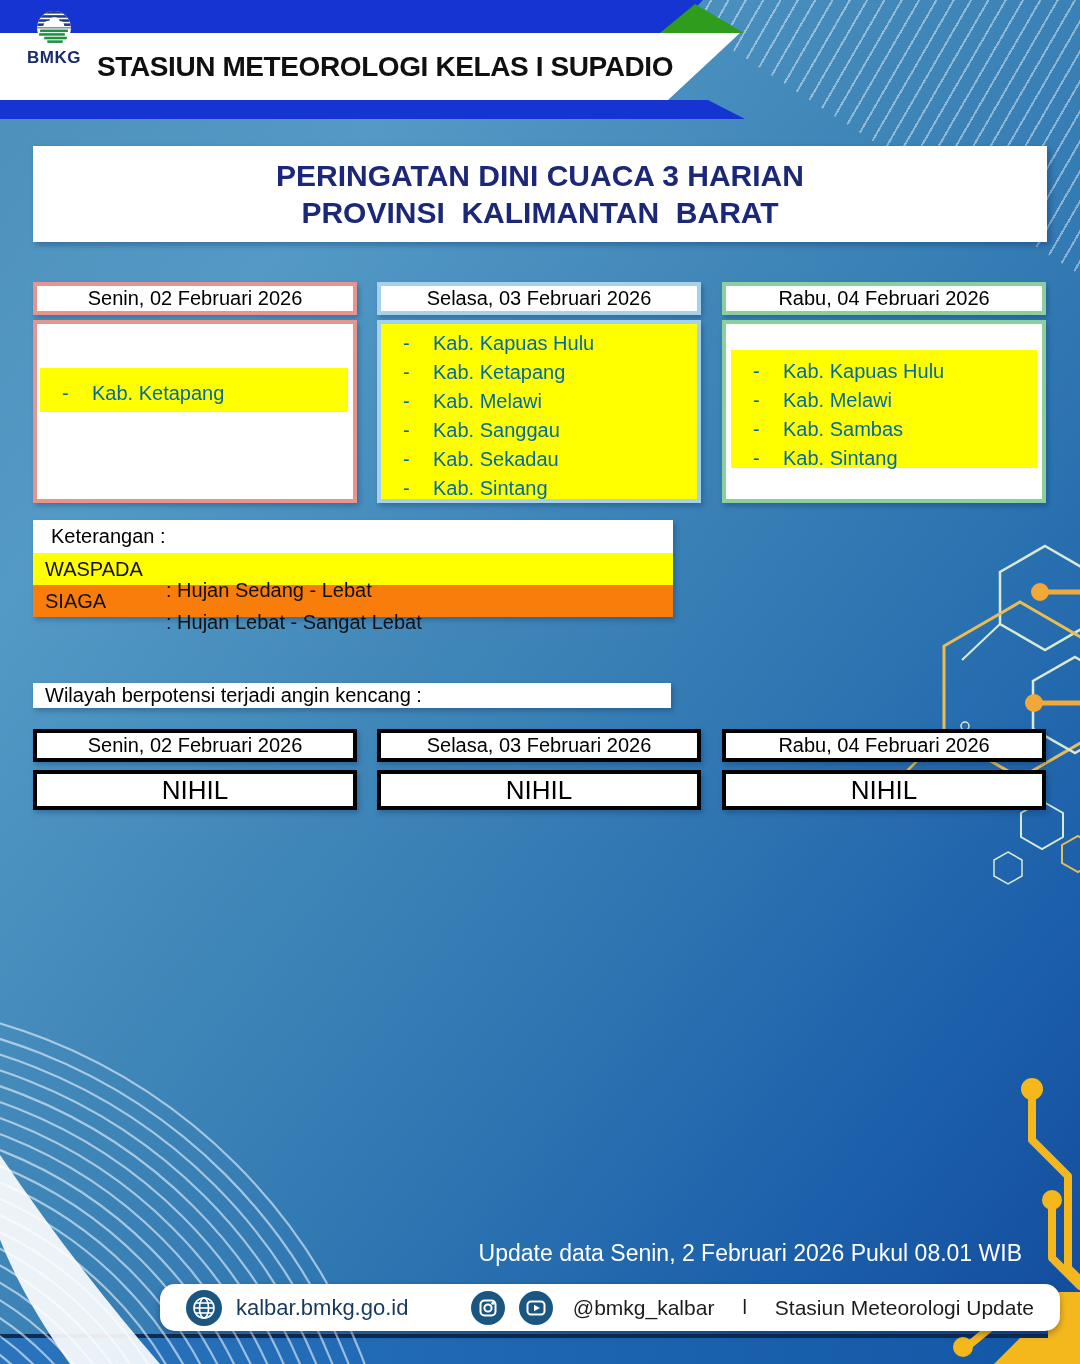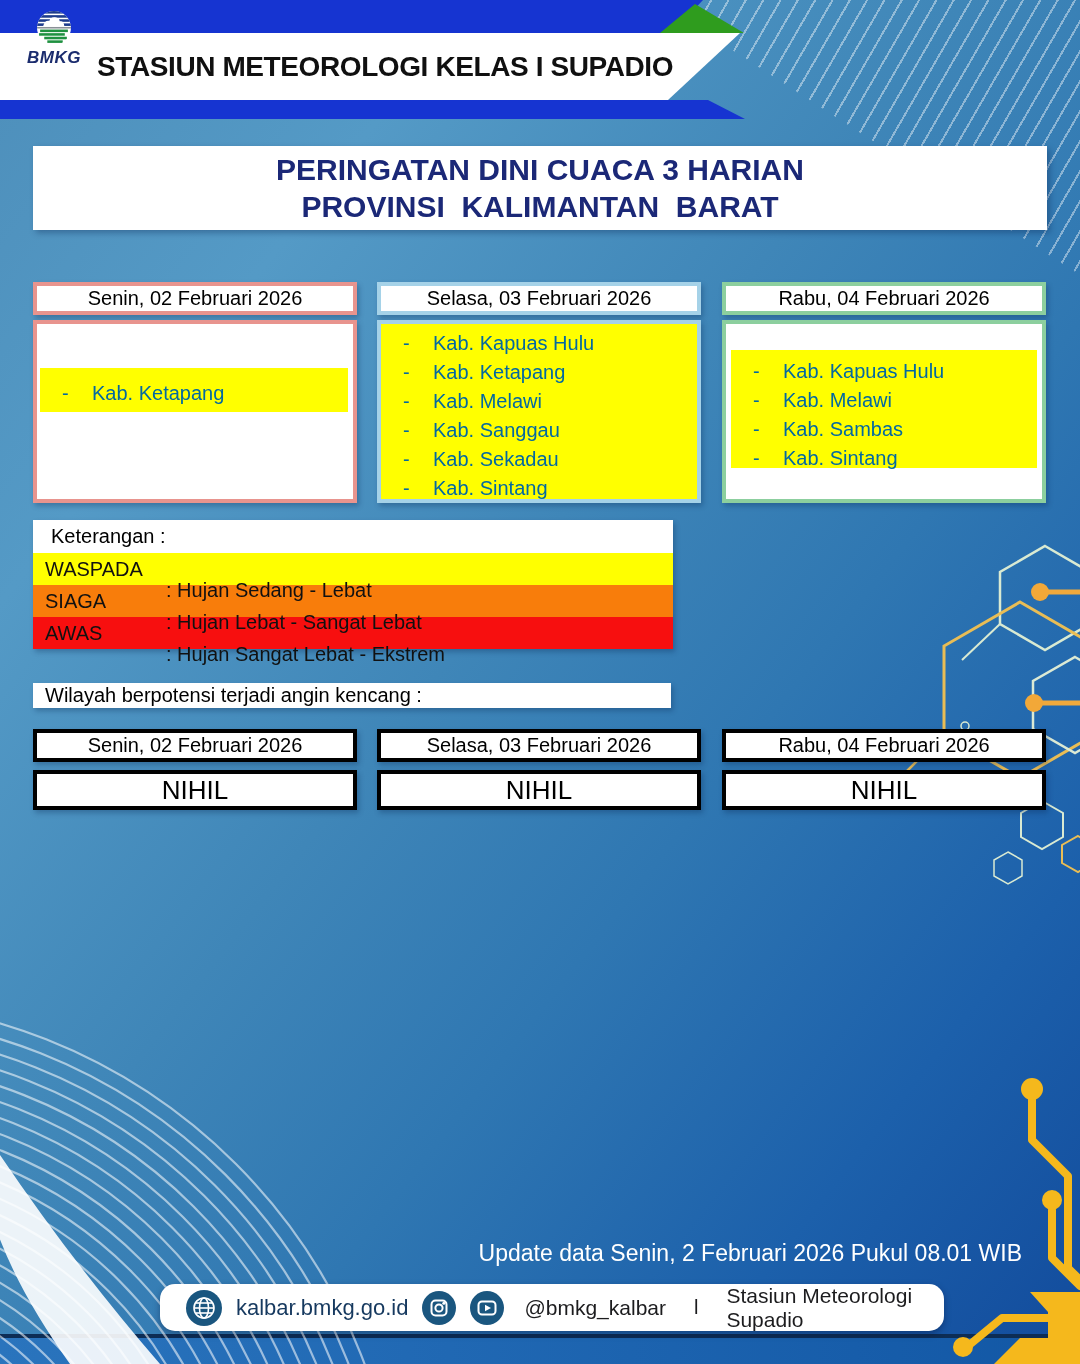--- a/index.html
+++ b/index.html
@@ -12,26 +12,26 @@
         clip-path:polygon(0 0,703px 0,672px 100%,0 100%);}
   .hdr-green{position:absolute;left:0;top:0;width:1080px;height:33px;background:#2f9c1e;
         clip-path:polygon(695px 12%,744px 100%,660px 100%);}
   .hdr-white{position:absolute;left:0;top:33px;width:1080px;height:67px;background:#ffffff;
         clip-path:polygon(0 0,740px 0,668px 100%,0 100%);
         display:flex;align-items:center;}
   .hdr-blue-strip{position:absolute;left:0;top:100px;width:1080px;height:19px;background:#1634d1;
         clip-path:polygon(0 0,708px 0,745px 100%,0 100%);}
   .station-title{padding-left:97px;font-size:28px;font-weight:bold;color:#101010;letter-spacing:-0.4px;white-space:pre;}
   .logo{position:absolute;left:16px;top:10px;width:76px;text-align:center;}
-  .logo-text{font-size:17px;font-weight:bold;color:#1b2c6e;letter-spacing:.5px;margin-top:-2px;font-style:italic;}
+  .logo-text{font-size:17px;font-weight:bold;color:#1b2c6e;letter-spacing:.5px;margin-top:-2px;}
   .hatch{position:absolute;inset:0;z-index:0;
         background:repeating-linear-gradient(120deg,rgba(255,255,255,.42) 0 2px,transparent 2px 15px);
         clip-path:polygon(655px 0,1080px 0,1080px 275px);}
   
-  .title-box{position:absolute;left:33px;top:146px;width:1014px;height:84px;background:#fff;
+  .title-box{position:absolute;left:33px;top:146px;width:1014px;height:96px;background:#fff;
         display:flex;flex-direction:column;justify-content:center;align-items:center;
         box-shadow:3px 3px 6px rgba(8,35,80,.35);}
   .title-box div{font-size:30px;font-weight:bold;color:#1b2877;line-height:37px;white-space:pre;}
   
   .day-head{position:absolute;top:282px;height:33px;width:324px;background:#fff;box-sizing:border-box;
         border:4px solid #000;display:flex;align-items:center;justify-content:center;
         font-size:20px;color:#000;box-shadow:2px 3px 5px rgba(8,35,80,.3);}
   .day-body{position:absolute;top:320px;height:183px;width:324px;background:#fff;box-sizing:border-box;
         border:4px solid #000;box-shadow:2px 3px 5px rgba(8,35,80,.3);}
   .col0{left:33px}.col1{left:377px}.col2{left:722px}
@@ -60,21 +60,21 @@
   .wind-head{position:absolute;top:729px;height:33px;width:324px;background:#fff;box-sizing:border-box;
         border:4px solid #000;display:flex;align-items:center;justify-content:center;font-size:20px;color:#000;
         box-shadow:2px 3px 5px rgba(8,35,80,.3);}
   .wind-val{position:absolute;top:770px;height:40px;width:324px;background:#fff;box-sizing:border-box;
         border:4px solid #000;display:flex;align-items:center;justify-content:center;
         font-size:26px;color:#000;box-shadow:2px 3px 5px rgba(8,35,80,.3);}
   
   .update-text{position:absolute;right:58px;top:1240px;font-size:23px;color:#fff;}
   .bottom-bar{position:absolute;left:0;top:1334px;width:1080px;height:30px;
         background:linear-gradient(90deg,#2a74bd,#1257a5);border-top:4px solid #0d2d55;box-sizing:content-box;}
-  .pill{position:absolute;left:160px;top:1284px;width:784px;height:47px;background:#fff;border-radius:15px;
+  .pill{position:absolute;left:160px;top:1284px;width:900px;height:47px;background:#fff;border-radius:15px;
         display:flex;align-items:center;padding:0 26px;box-sizing:border-box;gap:14px;
         box-shadow:0 3px 7px rgba(0,10,40,.35);}
   .pill .site{font-size:22px;color:#16395f;margin-right:auto;}
   .pill .handle{font-size:21px;color:#1c1c1e;margin-left:6px;}
   .pill .sep{font-size:20px;color:#1c1c1e;margin:0 14px;}
   .pill .station{font-size:21px;color:#1c1c1e;}
   .icn{width:36px;height:36px;flex:0 0 auto;}
   .icn.small{width:34px;height:34px;}
   .deco{position:absolute;left:0;top:0;width:1080px;height:1364px;pointer-events:none;}
 </style>
@@ -180,24 +180,20 @@
 
   <div class="legend z2">
     <div class="leg-title">Keterangan :</div>
     <div class="leg-row lr0">
       <span class="leg-label">WASPADA</span>
       <span class="leg-desc">: Hujan Sedang - Lebat</span>
     </div>
     <div class="leg-row lr1">
       <span class="leg-label">SIAGA</span>
       <span class="leg-desc">: Hujan Lebat - Sangat Lebat</span>
-    </div>
-    <div class="leg-row lr2">
-      <span class="leg-label">AWAS</span>
-      <span class="leg-desc">: Hujan Sangat Lebat - Ekstrem</span>
     </div>
   </div>
 
   <div class="wind-title z2">Wilayah berpotensi terjadi angin kencang :</div>
 
   <div class="wind-head col0 acc0 z2">
     <span>Senin, 02 Februari 2026</span>
   </div>
   <div class="wind-head col1 acc1 z2">
     <span>Selasa, 03 Februari 2026</span>
@@ -277,16 +273,16 @@
       <circle cx="17" cy="17" r="3.6" fill="none" stroke="#ffffff" stroke-width="2"></circle>
       <circle cx="21.8" cy="12.2" r="1.5" fill="#ffffff"></circle>
     </svg>
     <svg class="icn small" viewBox="0 0 34 34">
       <circle cx="17" cy="17" r="17" fill="#1a567f"></circle>
       <rect x="8.5" y="10.5" width="17" height="13" rx="3.5" fill="none" stroke="#ffffff" stroke-width="2"></rect>
       <polygon points="15,13.7 21,17 15,20.3" fill="#ffffff"></polygon>
     </svg>
     <span class="handle">@bmkg_kalbar</span>
     <span class="sep">l</span>
-    <span class="station">Stasiun Meteorologi Supadio</span>
+    <span class="station">Stasiun Meteorologi Update</span>
   </div>
 
 </div>
 
 </body></html>

